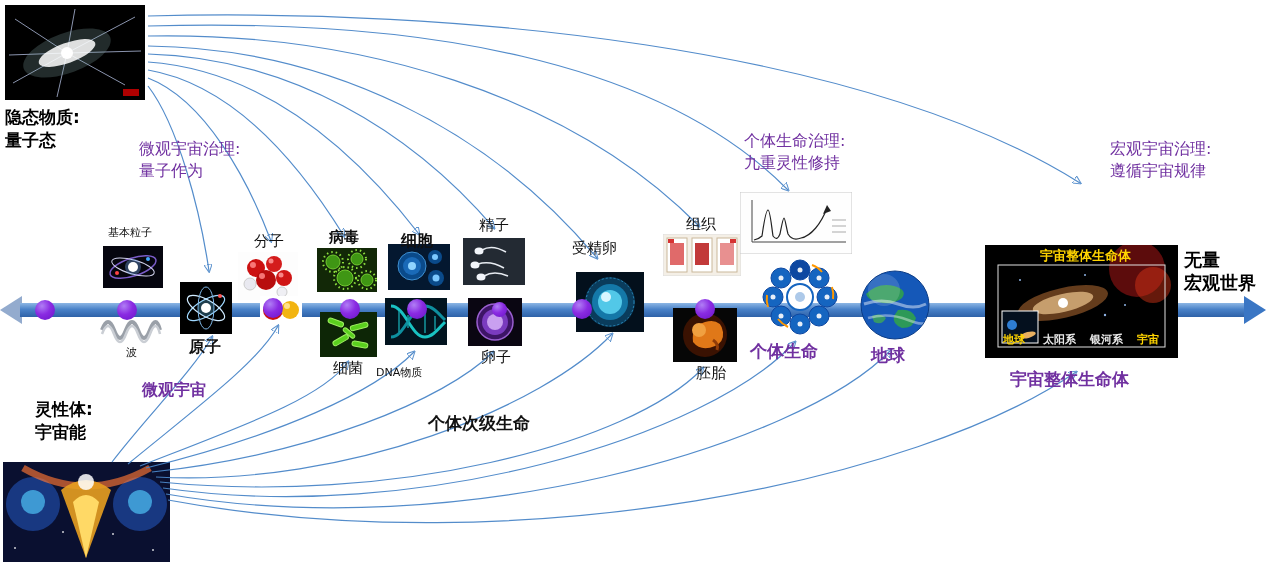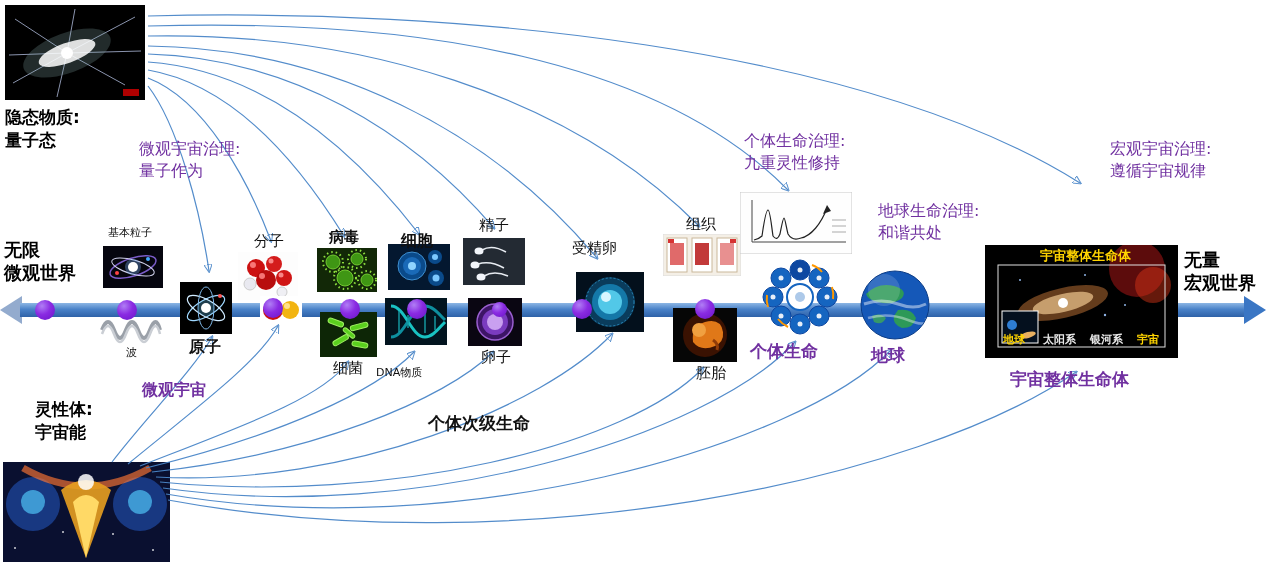--- a/index.html
+++ b/index.html
@@ -377,31 +377,27 @@
     <path d="M163,488 C420,525 710,435 795,342" marker-end="url(#arr)"></path>
     <path d="M166,494 C460,545 800,445 891,350" marker-end="url(#arr)"></path>
     <path d="M168,500 C520,565 920,480 1076,372" marker-end="url(#arr)"></path>
   </svg>
 
   <div class="corner-lbl ml" style="left:5px;top:106px;">隐态物质:
 量子态</div>
   <div class="corner-lbl ml" style="left:5px;top:398px;margin-left:30px;">灵性体:
 宇宙能</div>
 
-  <div class="end-lbl ml" style="left:4px;top:238px;">无限
-微观世界</div>
   <div class="end-lbl ml" style="left:1184px;top:248px;">无量
 宏观世界</div>
 
   <div class="gov ml" style="left:139px;top:138px;">微观宇宙治理:
 量子作为</div>
   <div class="gov ml" style="left:744px;top:130px;">个体生命治理:
 九重灵性修持</div>
-  <div class="gov ml" style="left:878px;top:200px;">地球生命治理:
-和谐共处</div>
   <div class="gov ml" style="left:1110px;top:138px;">宏观宇宙治理:
 遵循宇宙规律</div>
 
   <div class="lbl" style="left:108px;top:226px;">基本粒子</div>
   <div class="lbl" style="left:126px;top:346px;">波</div>
   <div class="lbl b" style="left:189px;top:337px;font-size:16px;">原子</div>
   <div class="lbl" style="left:254px;top:232px;font-size:15px;">分子</div>
   <div class="lbl b" style="left:329px;top:228px;font-size:15px;">病毒</div>
   <div class="lbl" style="left:333px;top:359px;font-size:15px;">细菌</div>
   <div class="lbl b" style="left:401px;top:231px;font-size:16px;">细胞</div>

